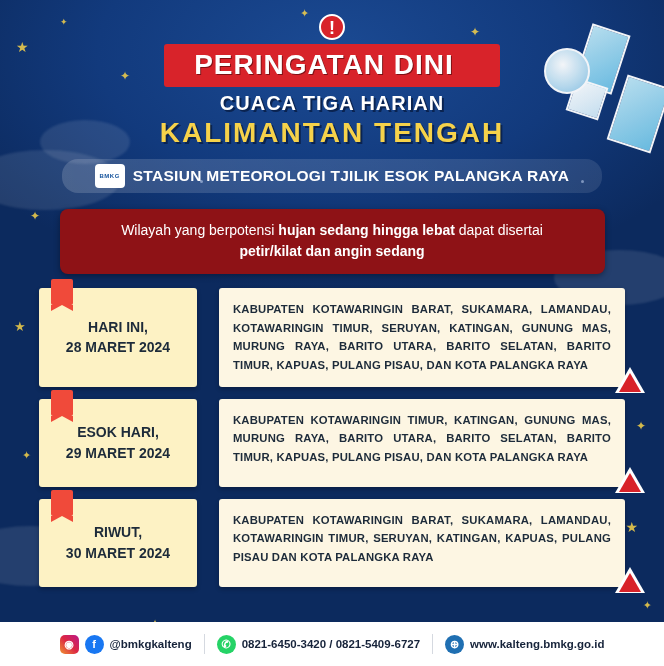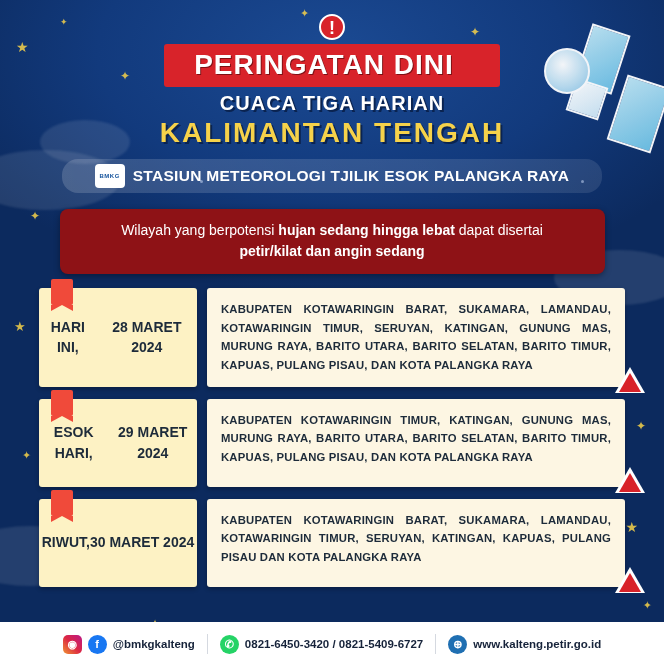--- a/index.html
+++ b/index.html
@@ -177,21 +177,21 @@
     margin-bottom: 12px;
     min-height: 88px;
   }
   .day-card {
     position: relative;
     width: 158px;
     flex: none;
     background: #fdf2c4;
     border-radius: 3px;
     display: flex;
-    flex-direction: row;
+    flex-direction: column;
     align-items: center;
     justify-content: center;
     color: #1d2b3a;
     font-weight: bold;
     font-size: 14px;
     line-height: 1.45;
     text-align: center;
     box-shadow: 0 2px 4px rgba(0,0,0,.3);
   }
   .tag {
@@ -204,21 +204,21 @@
   .tag:after {
     content: "";
     position: absolute;
     left: 0; bottom: -6px;
     border-left: 11px solid #f04a3a;
     border-right: 11px solid #f04a3a;
     border-bottom: 6px solid transparent;
   }
   .areas {
     flex: 1;
-    margin-left: 10px;
+    margin-left: 22px;
     background: #fdf6e3;
     border-radius: 3px;
     padding: 12px 14px;
     color: #1d2b3a;
     font-size: 11.3px;
     font-weight: bold;
     line-height: 1.65;
     letter-spacing: .2px;
     text-align: justify;
     box-shadow: 0 2px 4px rgba(0,0,0,.3);
@@ -395,17 +395,17 @@
       <span>@bmkgkalteng</span>
     </div>
     <div class="sep"></div>
     <div class="fgroup">
       <div class="ficon wa">✆</div>
       <span>0821-6450-3420 / 0821-5409-6727</span>
     </div>
     <div class="sep"></div>
     <div class="fgroup">
       <div class="ficon web">⊕</div>
-      <span>www.kalteng.petir.go.id</span>
+      <span>www.kalteng.bmkg.go.id</span>
     </div>
   </div>
 
 </div>
 
 </body></html>

